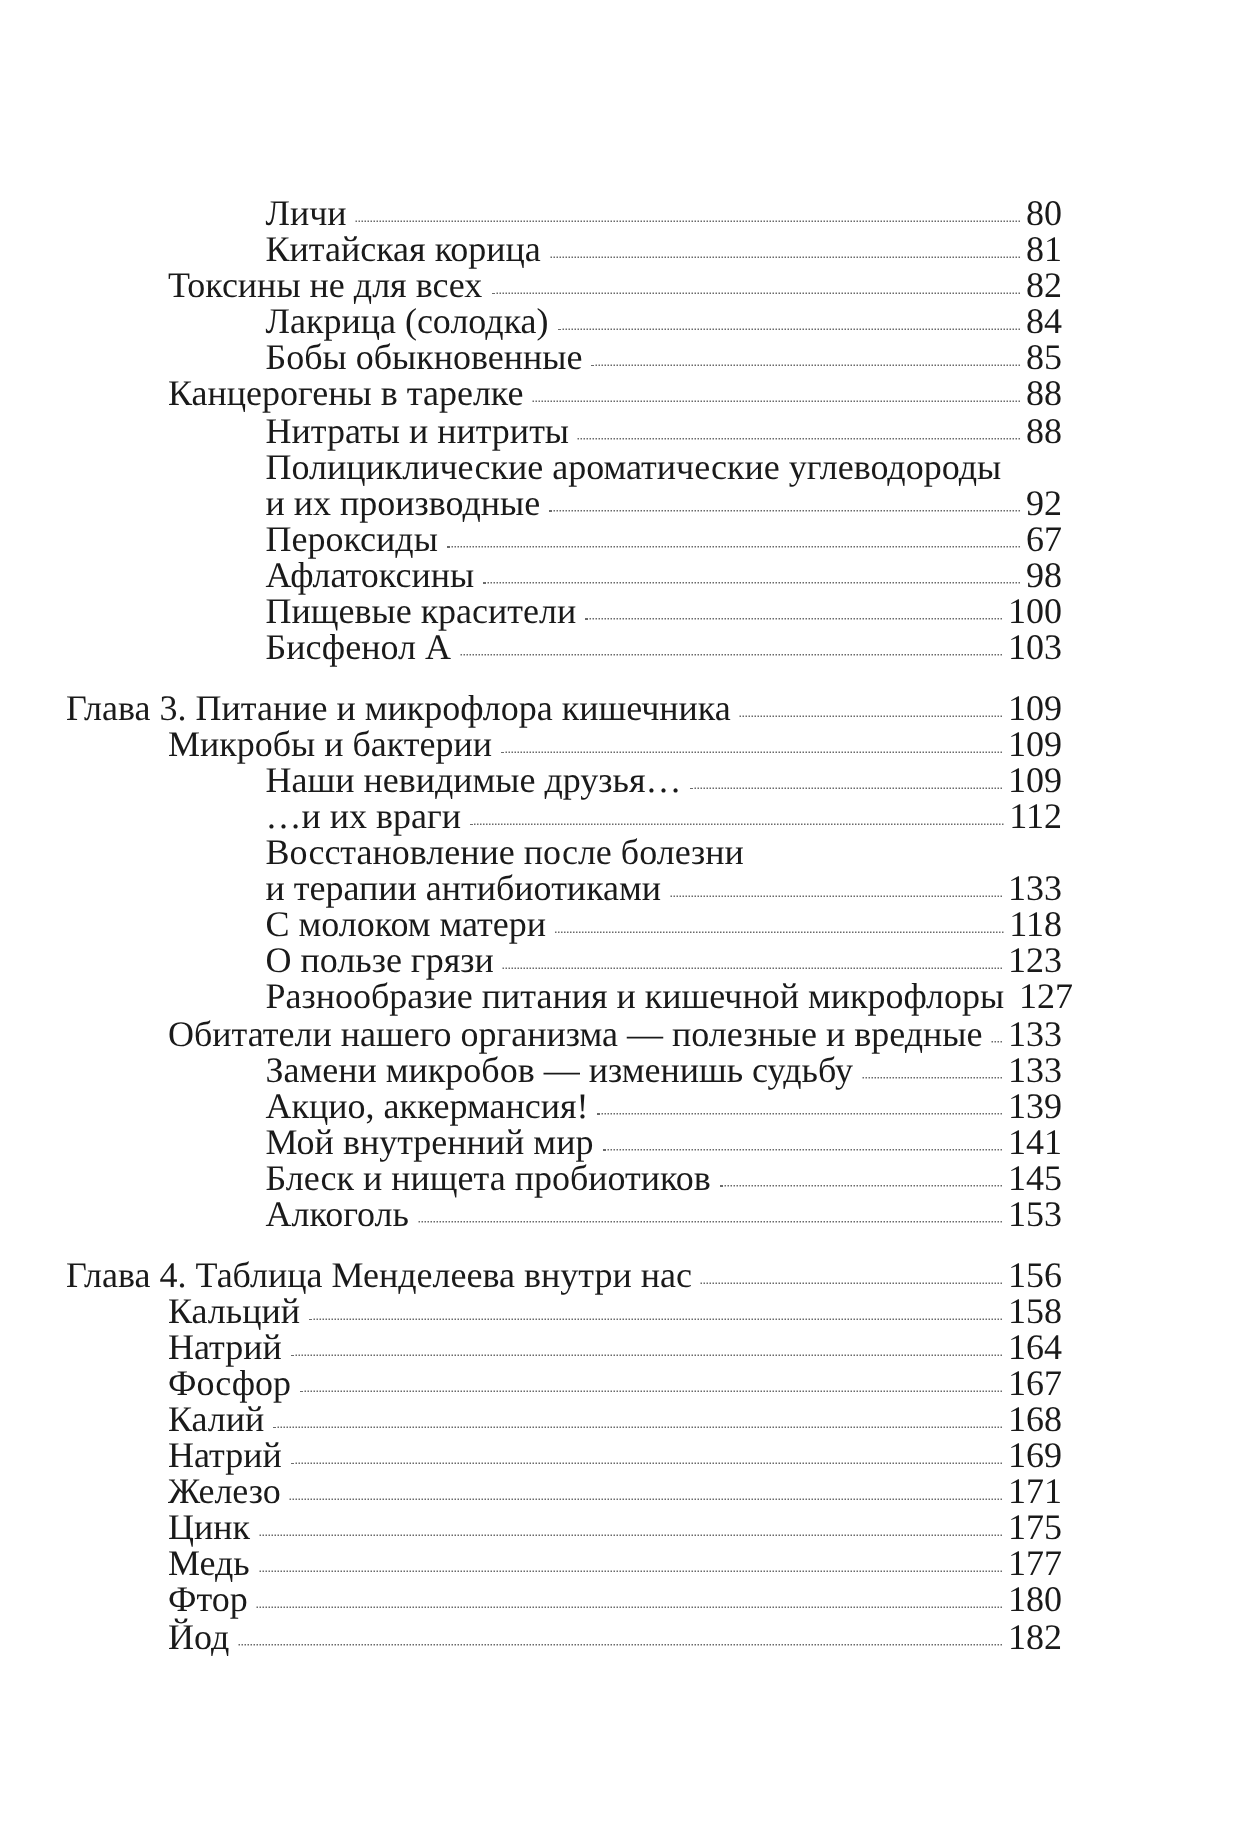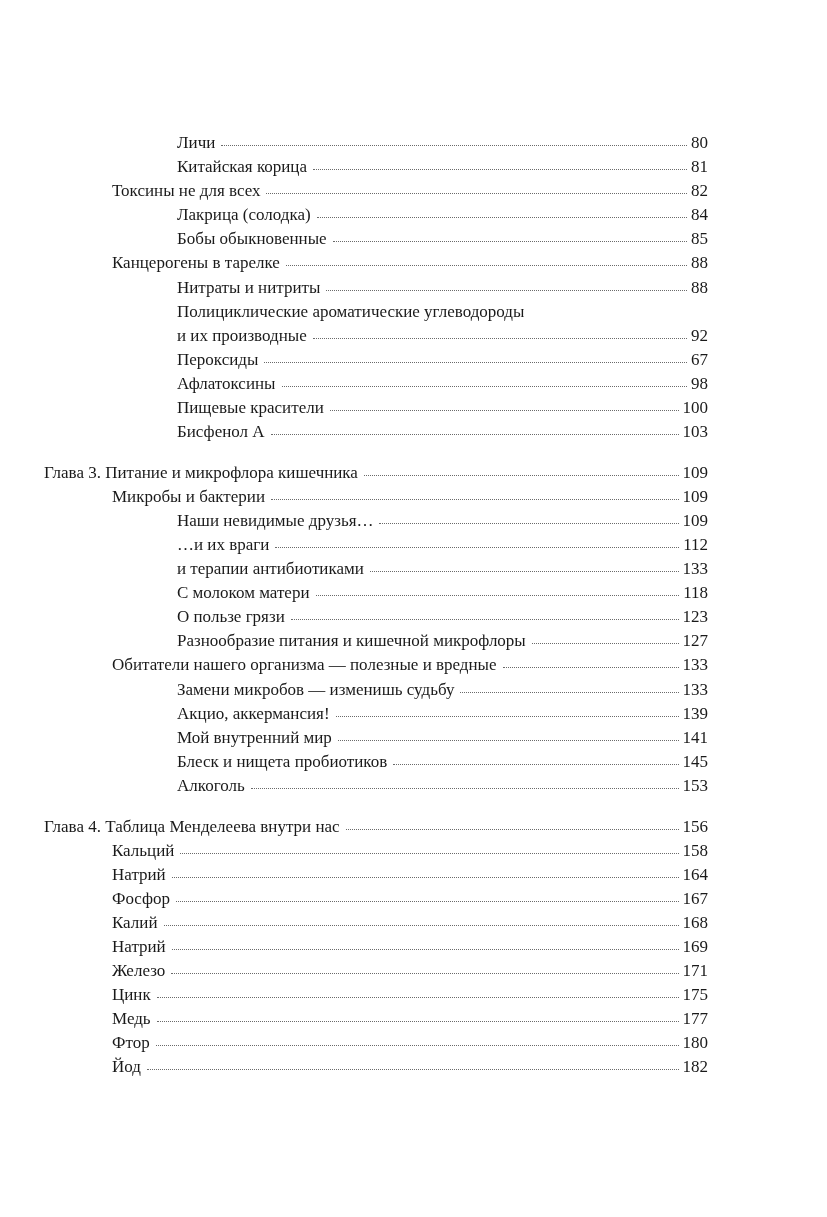--- a/index.html
+++ b/index.html
@@ -1,20 +1,20 @@
 <!DOCTYPE html>
 <html><head>
 <meta charset="utf-8">
 <style>
   html, body { margin: 0; padding: 0; background: #ffffff; }
   body { width: 827px; height: 1217px; position: relative; overflow: hidden; }
   .page {
     position: absolute; left: 0; top: 131px; width: 827px;
     font-family: "Liberation Serif", "DejaVu Serif", serif;
-    font-size: 17px; color: #1a1a1a;
+    font-size: 24px; color: #1a1a1a;
   }
   .toc { list-style: none; margin: 0; padding: 0; }
   .row {
     position: relative; display: flex; align-items: baseline;
     height: 24.1px; line-height: 24.1px;
     margin-right: 119px; 
   }
   .row.l1 { margin-left: 118px; }
   .row.l2 { margin-left: 112px; }
   .row.l3 { margin-left: 177px; }
@@ -109,20 +109,23 @@
         <span class="title">Наши невидимые друзья…</span>
         <span class="leader"></span>
         <span class="num">109</span>
       </li>
       <li class="row l3">
         <span class="title">…и их враги</span>
         <span class="leader"></span>
         <span class="num">112</span>
       </li>
       <li class="row l3">
+        <span class="title">Восстановление после болезни</span>
+      </li>
+      <li class="row l3">
         <span class="title">и терапии антибиотиками</span>
         <span class="leader"></span>
         <span class="num">133</span>
       </li>
       <li class="row l3">
         <span class="title">С молоком матери</span>
         <span class="leader"></span>
         <span class="num">118</span>
       </li>
       <li class="row l3">

